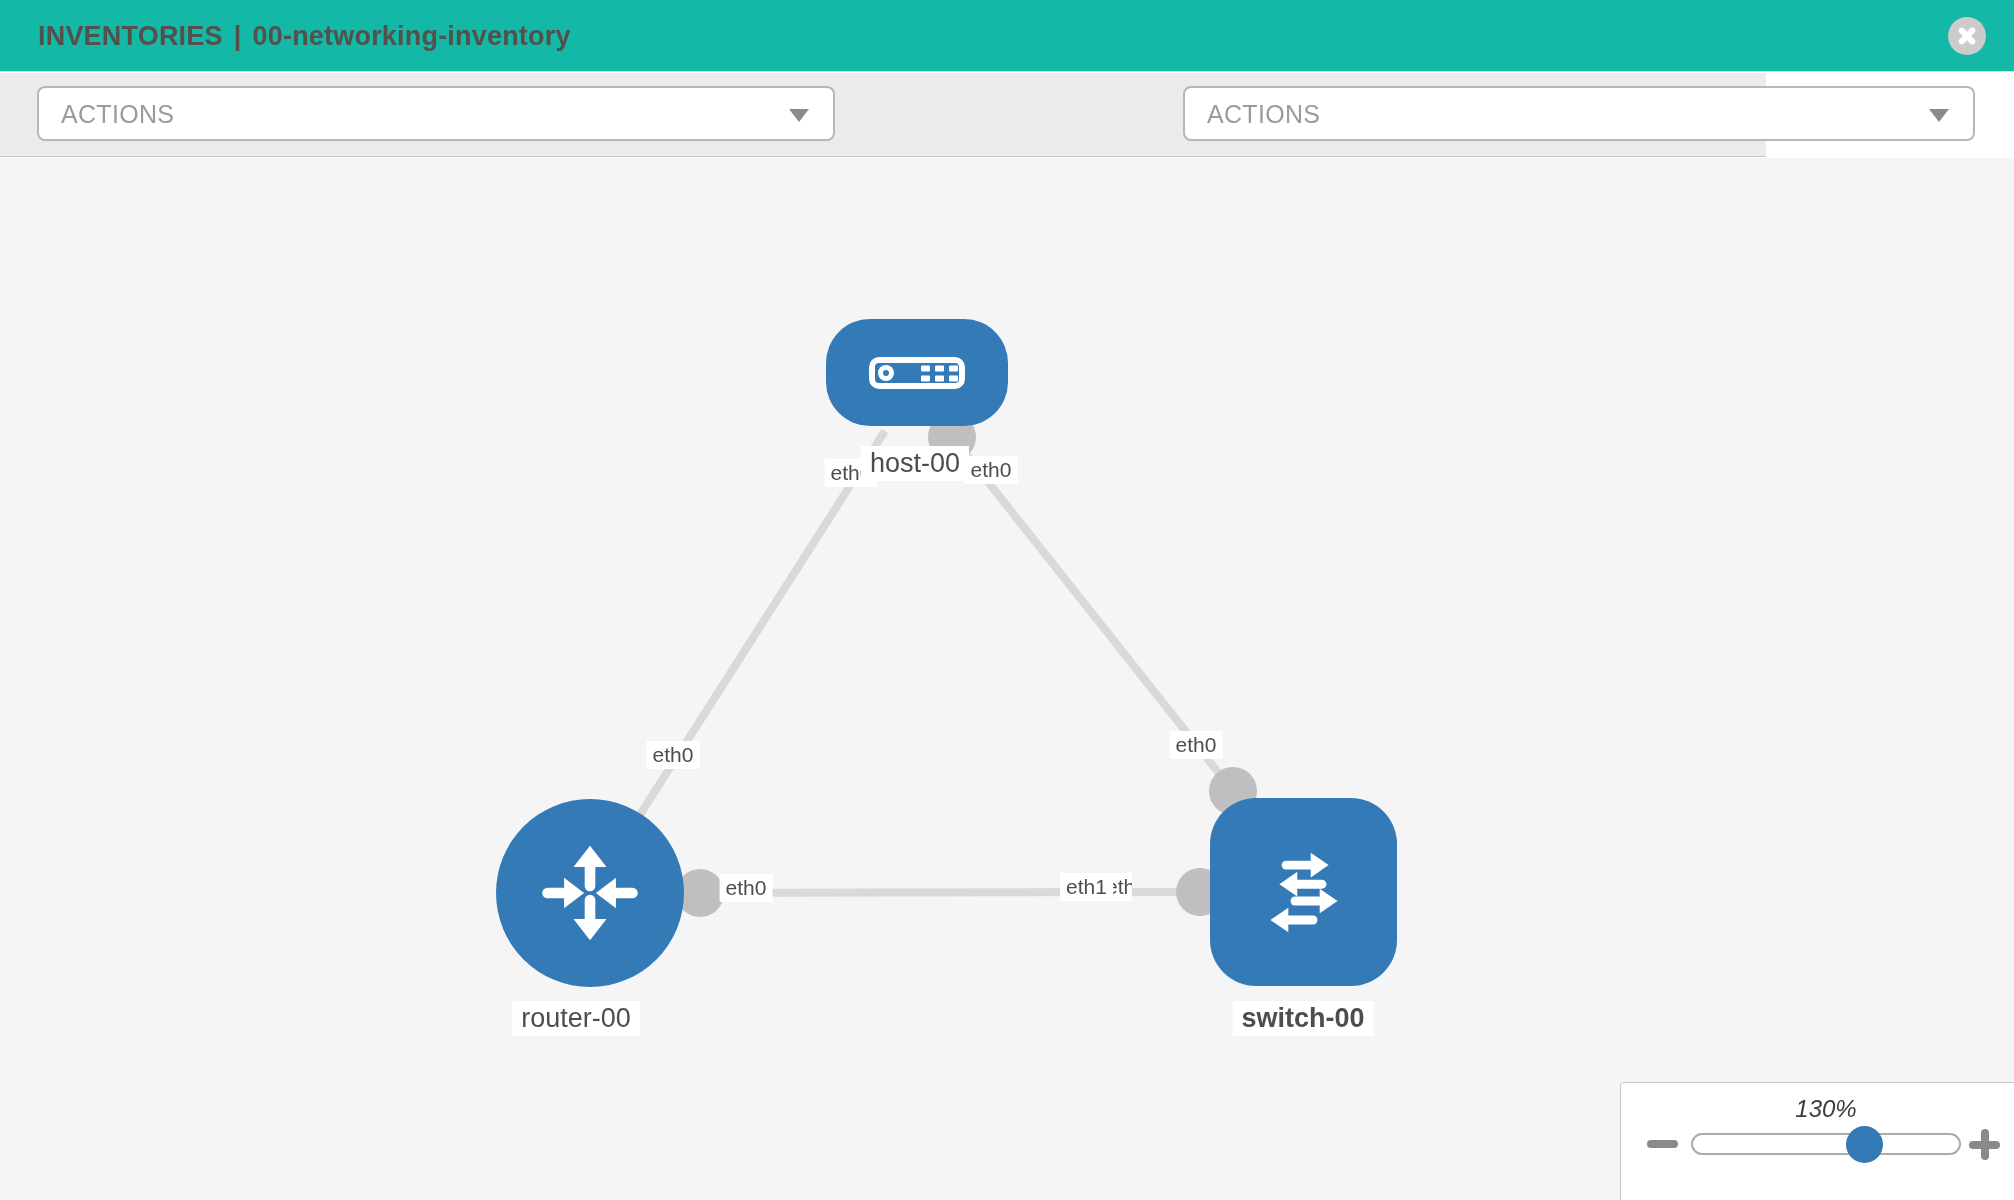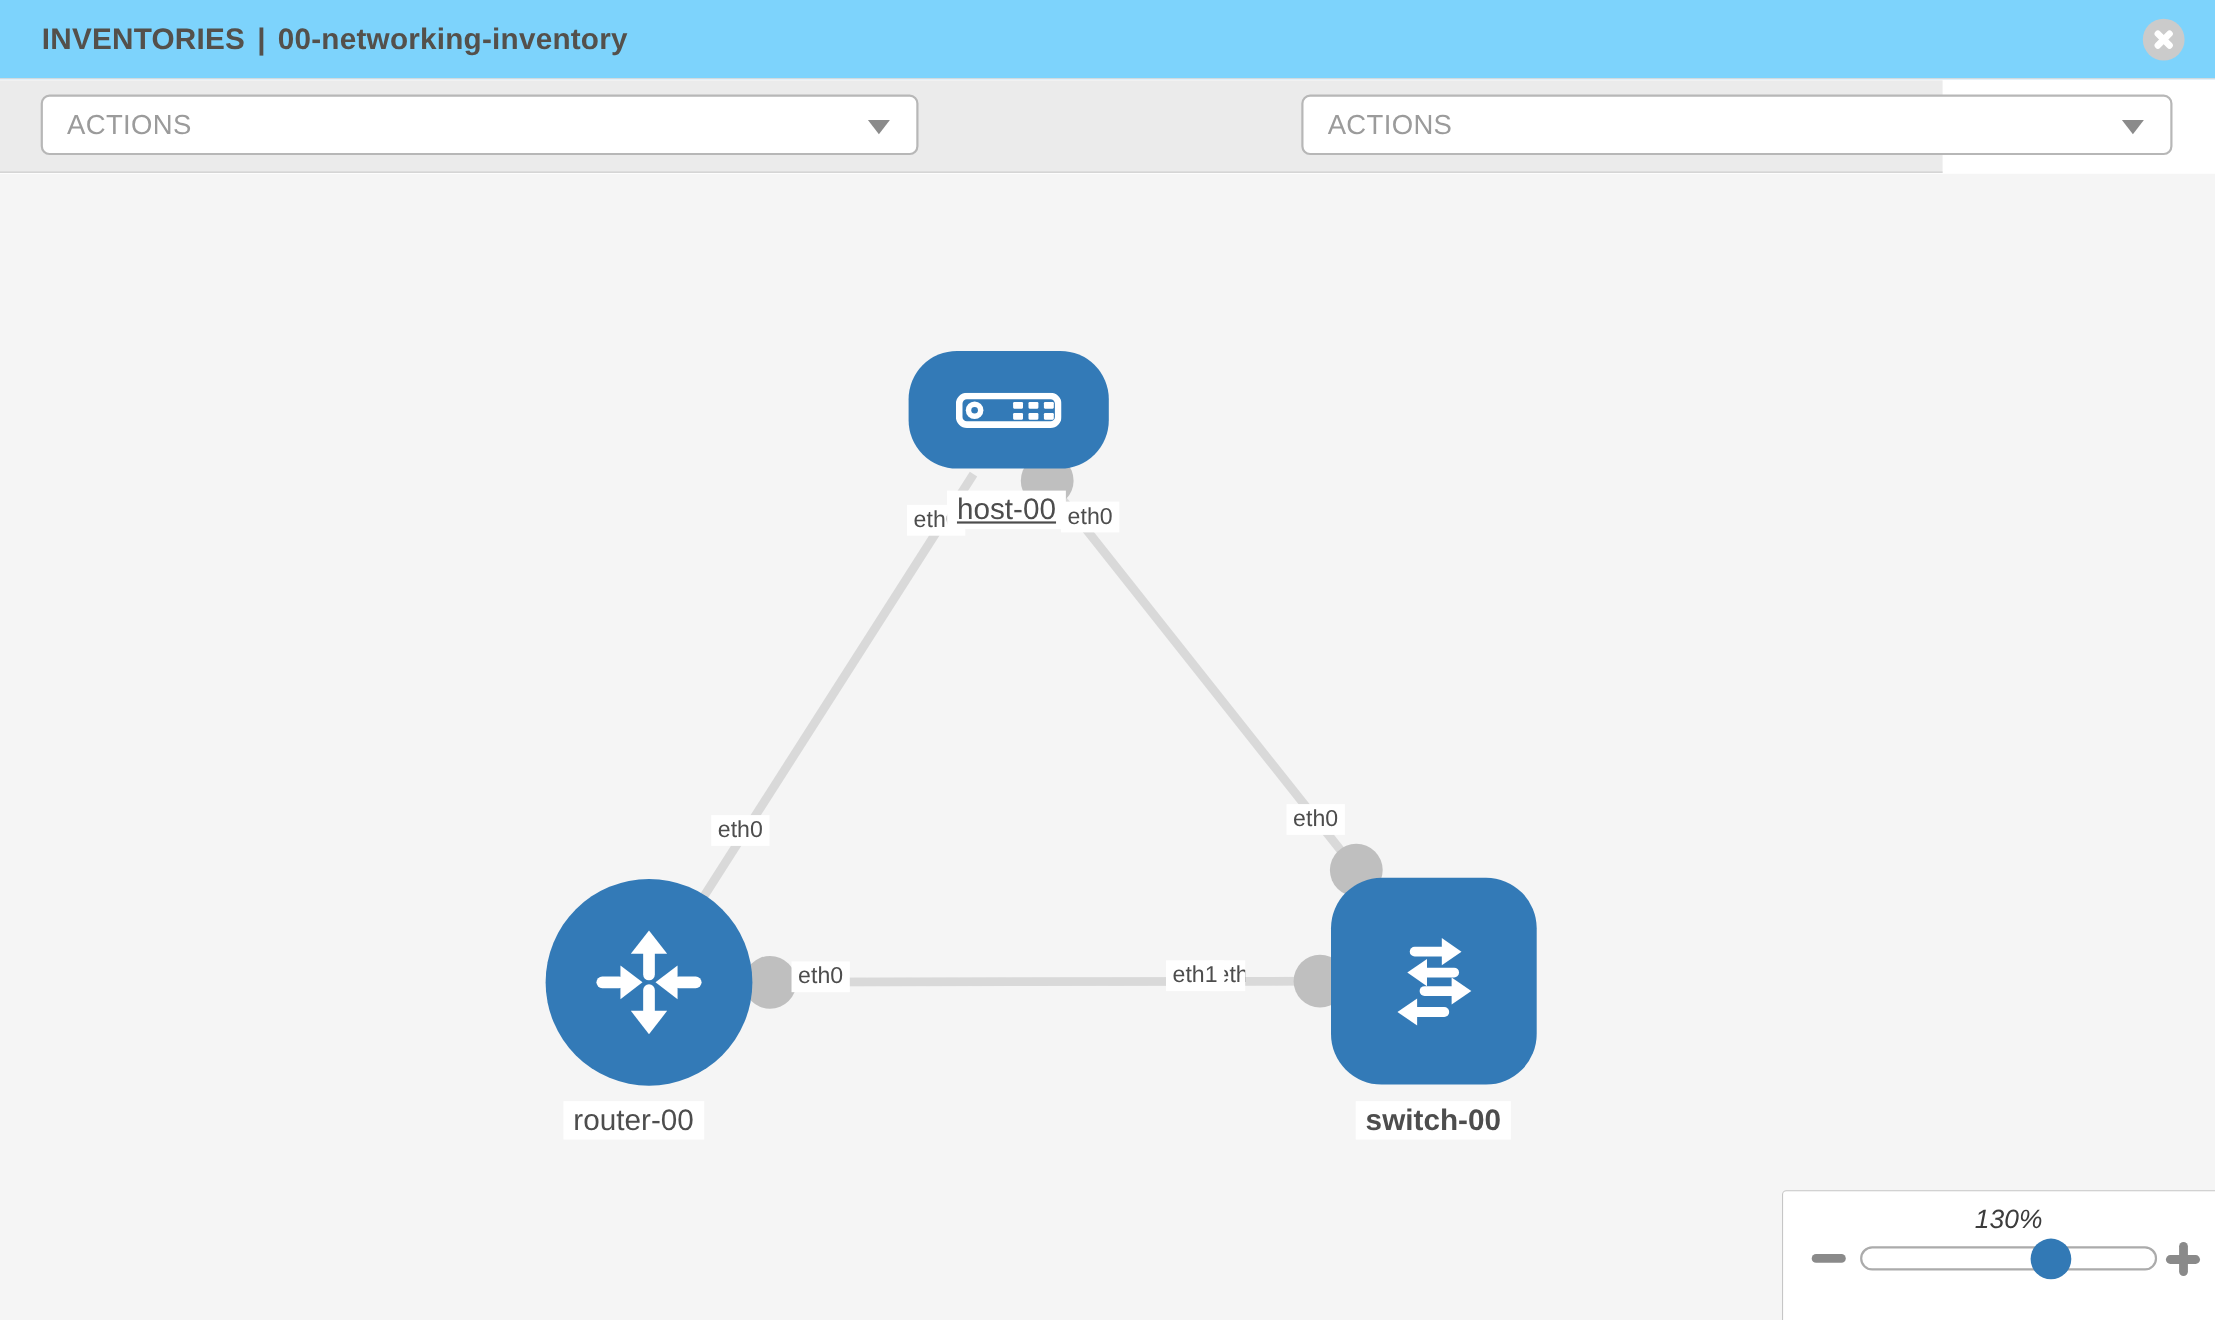--- a/index.html
+++ b/index.html
@@ -4,21 +4,21 @@
 <style>
   * { box-sizing: border-box; }
   html,body { margin:0; padding:0; }
   body {
     width:2014px; height:1200px; position:relative; overflow:hidden;
     font-family:"Liberation Sans", sans-serif; background:#ffffff;
   }
 
   
   .titlebar { position:absolute; left:0; top:0; width:2014px; height:72px;
-              background:#7dd3fc; border-bottom:1px solid #dcdcdc; }
+              background:#14b8a6; border-bottom:1px solid #dcdcdc; }
   .page-title { position:absolute; left:38px; top:50%; transform:translateY(-50%);
                 font-size:27px; font-weight:bold; color:#54504b; letter-spacing:.2px; white-space:nowrap; }
   .page-title .sep { padding:0 11px; }
   .close-btn { position:absolute; right:28px; top:17px; width:38px; height:38px;
                border-radius:50%; background:#cbcbcb; cursor:pointer; }
   .close-x { position:absolute; left:0; top:0; width:100%; height:100%; }
   .close-x::before, .close-x::after {
     content:""; position:absolute; left:50%; top:50%; width:21px; height:6px;
     background:#ffffff; border-radius:3px;
   }
@@ -168,21 +168,21 @@
 
   <span class="lbl iface-lbl" style="left:851px;  top:301px;">eth0</span>
   <span class="lbl iface-lbl" style="left:991px;  top:298px;">eth0</span>
   <span class="lbl iface-lbl" style="left:673px;  top:583px;">eth0</span>
   <span class="lbl iface-lbl" style="left:1196px; top:573px;">eth0</span>
   <span class="lbl iface-lbl" style="left:746px;  top:716px;">eth0</span>
 
   <span class="lbl iface-lbl iface-fixed" style="left:1100px; top:715px; width:32px; overflow:hidden;">eth0</span>
   <span class="lbl iface-lbl iface-fixed overlap-front" style="left:1060px; top:715px;">eth1</span>
 
-  <span class="lbl node-lbl" style="left:915px;  top:288px;text-decoration:underline;">host-00</span>
+  <span class="lbl node-lbl" style="left:915px;  top:288px;">host-00</span>
   <span class="lbl node-lbl" style="left:576px;  top:843px;text-align:center;">router-00</span>
   <span class="lbl node-lbl" style="left:1303px; top:843px;font-weight:bold;">switch-00</span>
 </div>
 
 <div class="zoom-panel">
   <div class="zoom-level">130%</div>
   <div class="zoom-minus"></div>
   <div class="zoom-track"></div>
   <div class="zoom-handle"></div>
   <div class="zoom-plus"></div>

